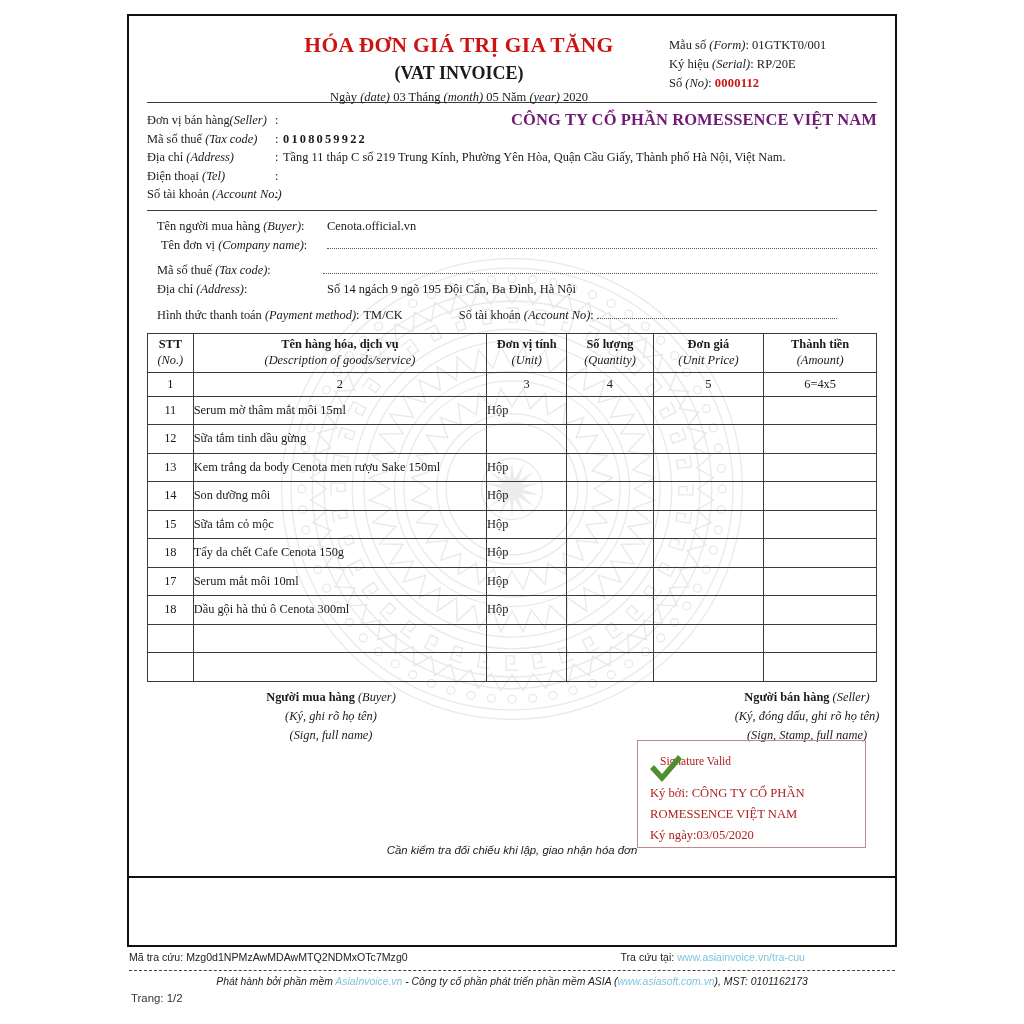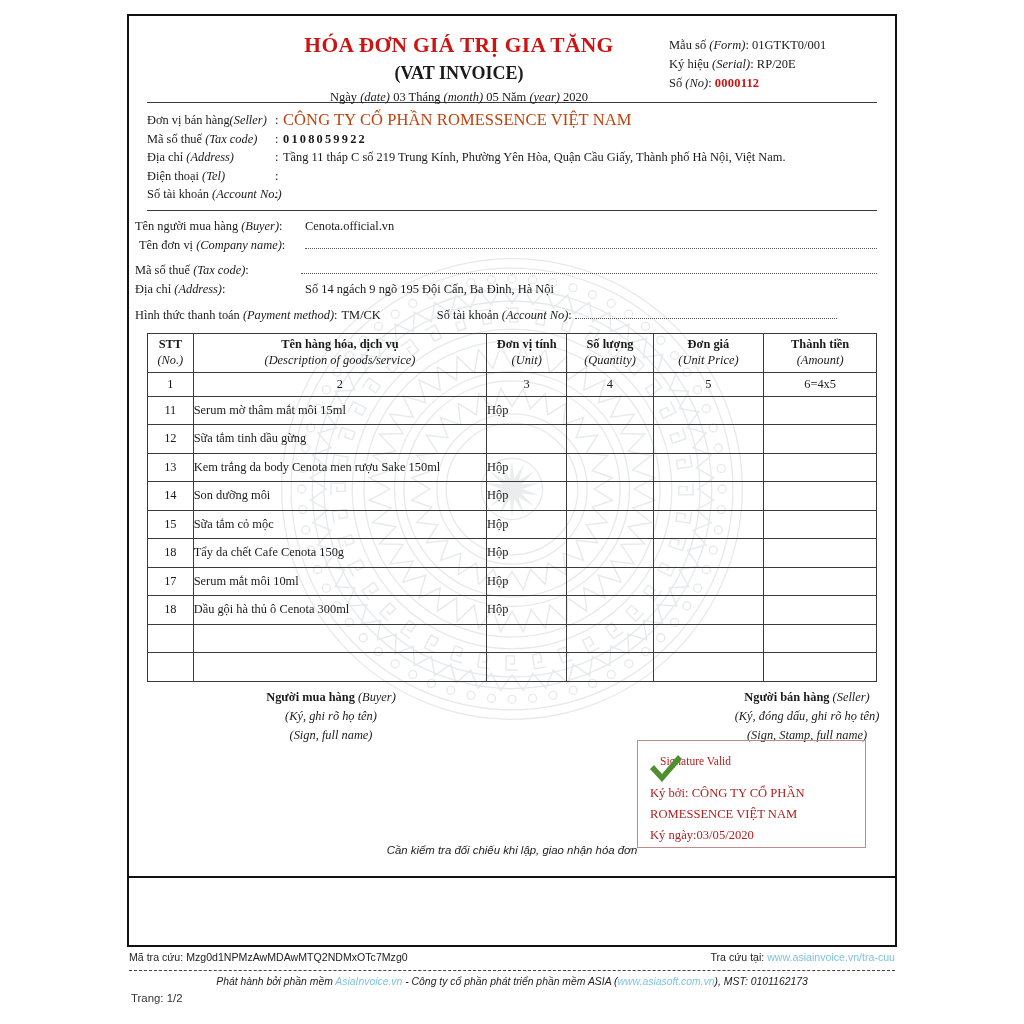--- a/index.html
+++ b/index.html
@@ -99,32 +99,33 @@
     padding: 7px 18px 6px 18px;
     font-size: 12.4px;
     line-height: 18.5px;
   }
   .kv { display: flex; align-items: baseline; }
   .kv .k { width: 128px; flex: none; white-space: nowrap; }
   .kv .k i { font-style: italic; }
   .kv .sep { width: 8px; flex: none; }
   .kv .v { flex: 1 1 auto; }
   .company-name {
-    font-weight: normal;
+    font-weight: bold;
     font-size: 16.5px;
-    color: #c2410c;
+    color: #701a75;
     letter-spacing: 0.1px;
     position: relative;
     top: 1px;
+    text-align: right;
   }
   .taxcode { font-weight: bold; letter-spacing: 2.2px; }
 
   
   #buyer {
-    padding: 6px 18px 4px 6px;
+    padding: 6px 18px 4px 28px;
     font-size: 12.4px;
     line-height: 19px;
   }
   #buyer .kv .k { width: 162px; }
   .dots {
     flex: 1 1 auto;
     border-bottom: 1.5px dotted #555;
     height: 11px;
     margin-left: 4px;
   }
@@ -233,21 +234,21 @@
   #note-rule {
     position: absolute;
     left: 0; right: 0; bottom: 0;
     border-bottom: 2px solid #111;
   }
 
   #lookup-row {
     position: absolute;
     left: 129px;
     top: 951px;
-    width: 766px;
+    width: 676px;
     display: flex;
     justify-content: space-between;
     align-items: baseline;
     font-family: "Liberation Sans", sans-serif;
     font-size: 10.6px;
     color: #222;
   }
   .lk-link { color: #7fc4df; }
   #dash-rule {
     position: absolute;

